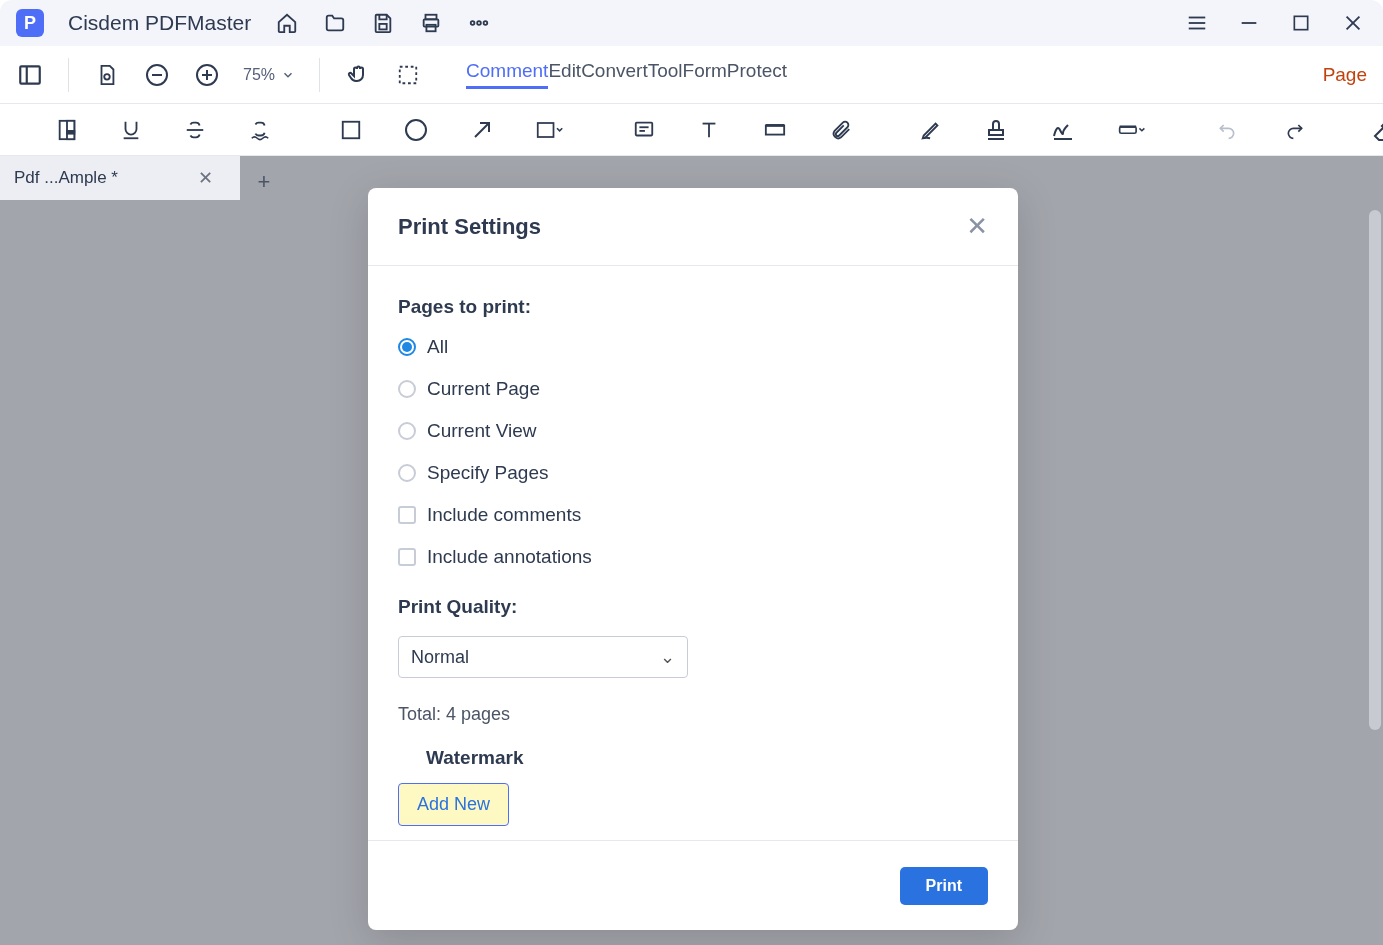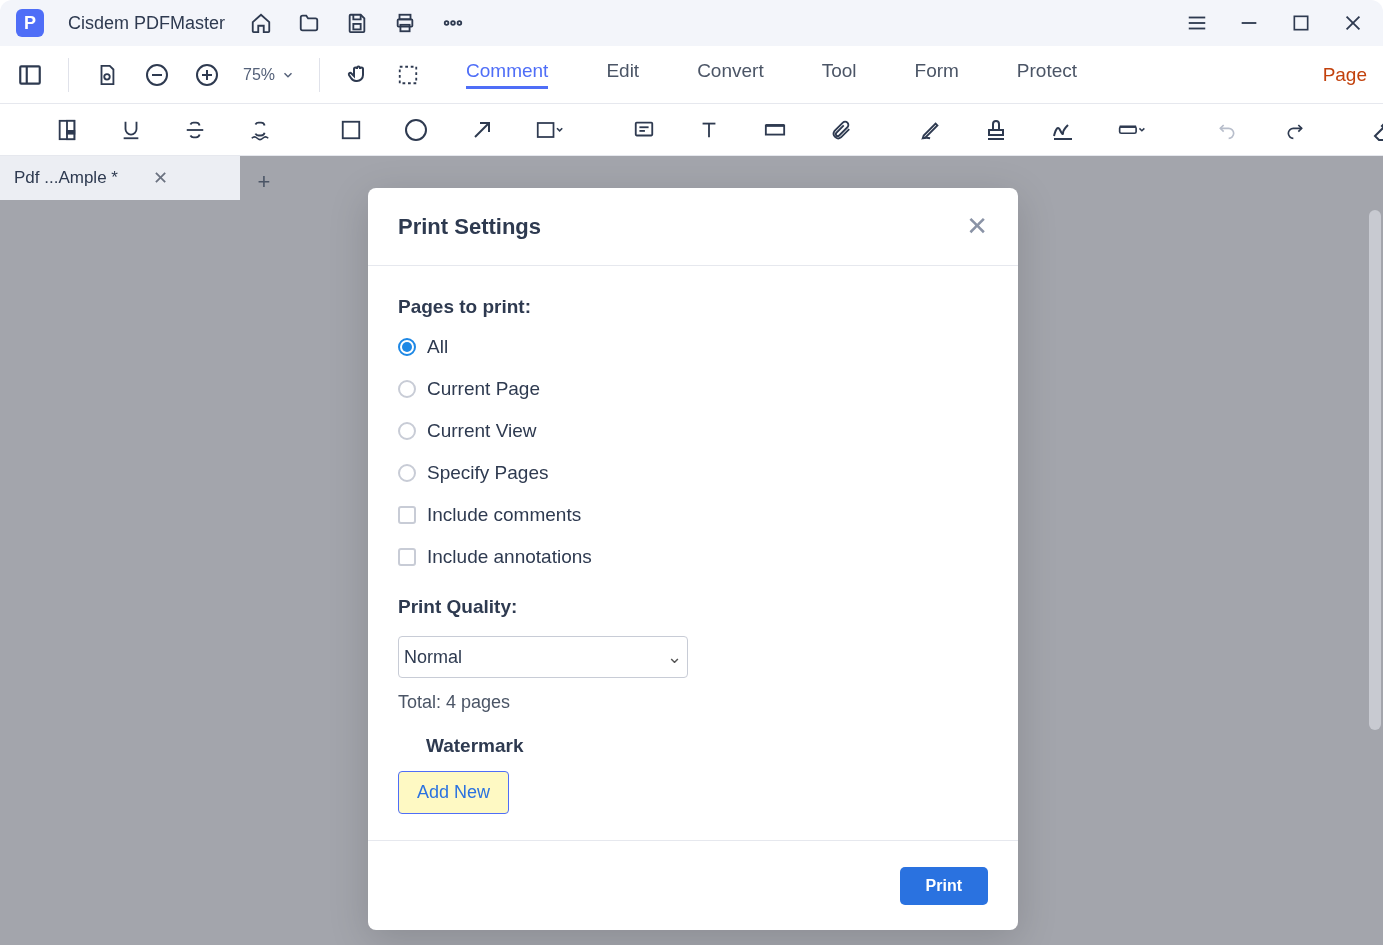--- a/index.html
+++ b/index.html
@@ -1,64 +1,64 @@
 <!DOCTYPE html>
 <html><head>
 <meta charset="utf-8">
 <style>
 *{box-sizing:border-box;margin:0;padding:0;font-family:"Segoe UI",-apple-system,sans-serif;}
 body{width:1383px;height:945px;background:#fff;overflow:hidden;position:relative;}
 
 
 .titlebar{height:46px;background:#f3f5fa;display:flex;align-items:center;padding:0 16px;gap:24px;color:#2e3a50;border-radius:12px 12px 0 0;}
 .titlebar .logo{width:28px;height:28px;background:#4f6ef7;border-radius:6px;display:flex;align-items:center;justify-content:center;color:#fff;font-weight:700;font-size:18px;}
-.titlebar .app-name{font-size:18px;font-weight:500;color:#2e3a50;}
+.titlebar .app-name{font-size:21px;font-weight:500;color:#2e3a50;}
 .titlebar .t-icon{width:24px;height:24px;display:flex;align-items:center;justify-content:center;cursor:pointer;color:#2e3a50;}
 .titlebar .gap{flex:1;}
 .titlebar .win-icon{width:28px;height:28px;display:flex;align-items:center;justify-content:center;cursor:pointer;color:#2e3a50;}
 .titlebar svg{stroke:currentColor;fill:none;stroke-width:2;}
 
 
 .toolbar{height:58px;background:#fff;display:flex;align-items:center;padding:0 16px;gap:22px;border-bottom:1px solid #e6e8ee;color:#2e3a50;}
 .toolbar .sep{width:1px;height:34px;background:#e0e2ea;margin:0 2px;}
 .toolbar .tb-icon{width:28px;height:28px;display:flex;align-items:center;justify-content:center;cursor:pointer;color:#2e3a50;}
 .toolbar .tb-icon svg{stroke:currentColor;fill:none;stroke-width:2;}
 .toolbar .zoom{font-size:16px;color:#556179;display:flex;align-items:center;gap:6px;cursor:pointer;}
-.toolbar .tabs{display:flex;gap:58px;margin-left:22px;font-size:19px;}
+.toolbar .tabs{display:flex;margin-left:22px;font-size:19px;}
 .toolbar .tab{color:#4b5566;cursor:pointer;padding-bottom:4px;}
 .toolbar .tab.active{color:#4f6ef7;border-bottom:3px solid #4f6ef7;}
 .toolbar .pageBtn{margin-left:auto;font-size:19px;color:#c2410c;cursor:pointer;}
 
 
 .anno{height:52px;background:#fff;display:flex;align-items:center;padding:0 56px;gap:42px;border-bottom:1px solid #e6e8ee;}
 .anno .a-icon{width:28px;height:28px;display:flex;align-items:center;justify-content:center;cursor:pointer;color:#2e3a50;}
 .anno .a-icon svg{stroke:currentColor;fill:none;stroke-width:2;}
 .anno .sep{width:1px;height:30px;background:#e0e2ea;margin:0 -8px;}
 
 
 .tabstrip{height:44px;background:#a3a5ac;display:flex;align-items:flex-end;padding-left:0;}
-.doc-tab{height:44px;background:#eceef3;display:flex;align-items:center;padding:0 14px;gap:35px;font-size:17px;color:#2e3a50;border-radius:0 0 0 0;min-width:240px;}
+.doc-tab{height:44px;background:#eceef3;display:flex;align-items:center;padding:0 14px;gap:80px;font-size:17px;color:#2e3a50;border-radius:0 0 0 0;min-width:240px;}
 .doc-tab .close{color:#6b7280;cursor:pointer;font-size:18px;}
 .plus{width:36px;height:36px;display:flex;align-items:center;justify-content:center;color:#4b5566;font-size:22px;cursor:pointer;margin-left:6px;}
 .workspace{position:absolute;top:200px;left:0;right:0;bottom:0;background:#a3a5ac;}
 .scrollbar{position:absolute;right:2px;top:210px;width:12px;height:520px;background:#c8cad1;border-radius:6px;}
 
 
 .modal{position:absolute;top:188px;left:368px;width:650px;height:742px;background:#fff;border-radius:8px;box-shadow:0 10px 40px rgba(0,0,0,0.15);display:flex;flex-direction:column;}
 .modal-head{height:78px;display:flex;align-items:center;justify-content:space-between;padding:0 30px;border-bottom:1px solid #e6e8ee;}
 .modal-title{font-size:22px;font-weight:700;color:#2e3a50;}
 .modal-close{font-size:26px;color:#8a93a6;cursor:pointer;}
 .modal-body{flex:1;padding:30px 30px 0 30px;overflow:auto;}
 .section-title{font-size:19px;font-weight:700;color:#2e3a50;margin-bottom:18px;}
 .radio-row,.check-row{display:flex;align-items:center;gap:11px;margin-bottom:20px;font-size:19px;color:#2e3a50;cursor:pointer;}
 .radio{width:18px;height:18px;border:2px solid #c8ccd6;border-radius:50%;display:flex;align-items:center;justify-content:center;}
 .radio.sel{border-color:#1e88e5;}
 .radio.sel::after{content:"";width:10px;height:10px;background:#1e88e5;border-radius:50%;}
 .check{width:18px;height:18px;border:2px solid #c8ccd6;border-radius:3px;}
-.sel-field{width:290px;height:42px;border:1px solid #c8ccd6;border-radius:4px;display:flex;align-items:center;justify-content:space-between;padding:0 5px;font-size:18px;color:#2e3a50;cursor:pointer;margin-bottom:14px;}
+.sel-field{width:290px;height:42px;border:1px solid #c8ccd6;border-radius:4px;display:flex;align-items:center;justify-content:space-between;padding:0 12px;font-size:18px;color:#2e3a50;cursor:pointer;margin-bottom:26px;}
 .sel-field .chev{color:#555;}
 .total{font-size:18px;color:#4b5566;margin-bottom:22px;}
 .add-new{border:1px solid #4f6ef7;color:#2a72e0;background:#fef9c3;font-size:18px;padding:10px 18px;border-radius:4px;cursor:pointer;}
 .modal-foot{height:90px;border-top:1px solid #e6e8ee;display:flex;align-items:center;justify-content:flex-end;padding:0 30px;}
 .print-btn{background:#2a72e0;color:#fff;font-size:16px;font-weight:600;border:none;border-radius:5px;padding:10px 26px;cursor:pointer;}
 </style>
 </head>
 <body>
 
 <div class="titlebar">

